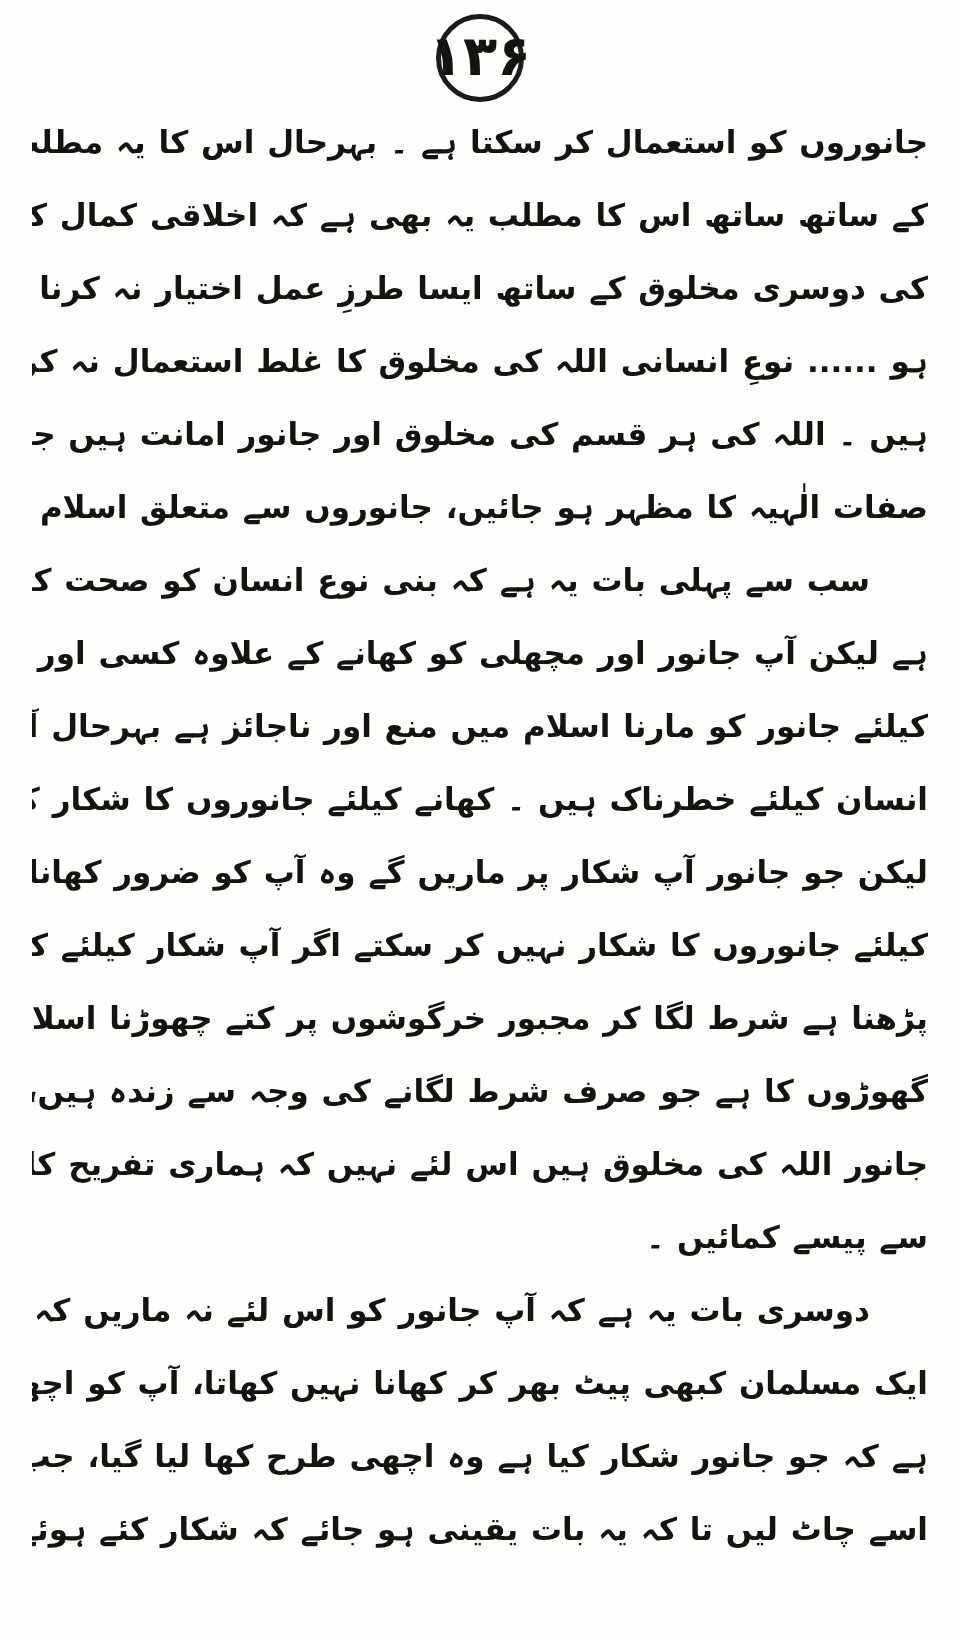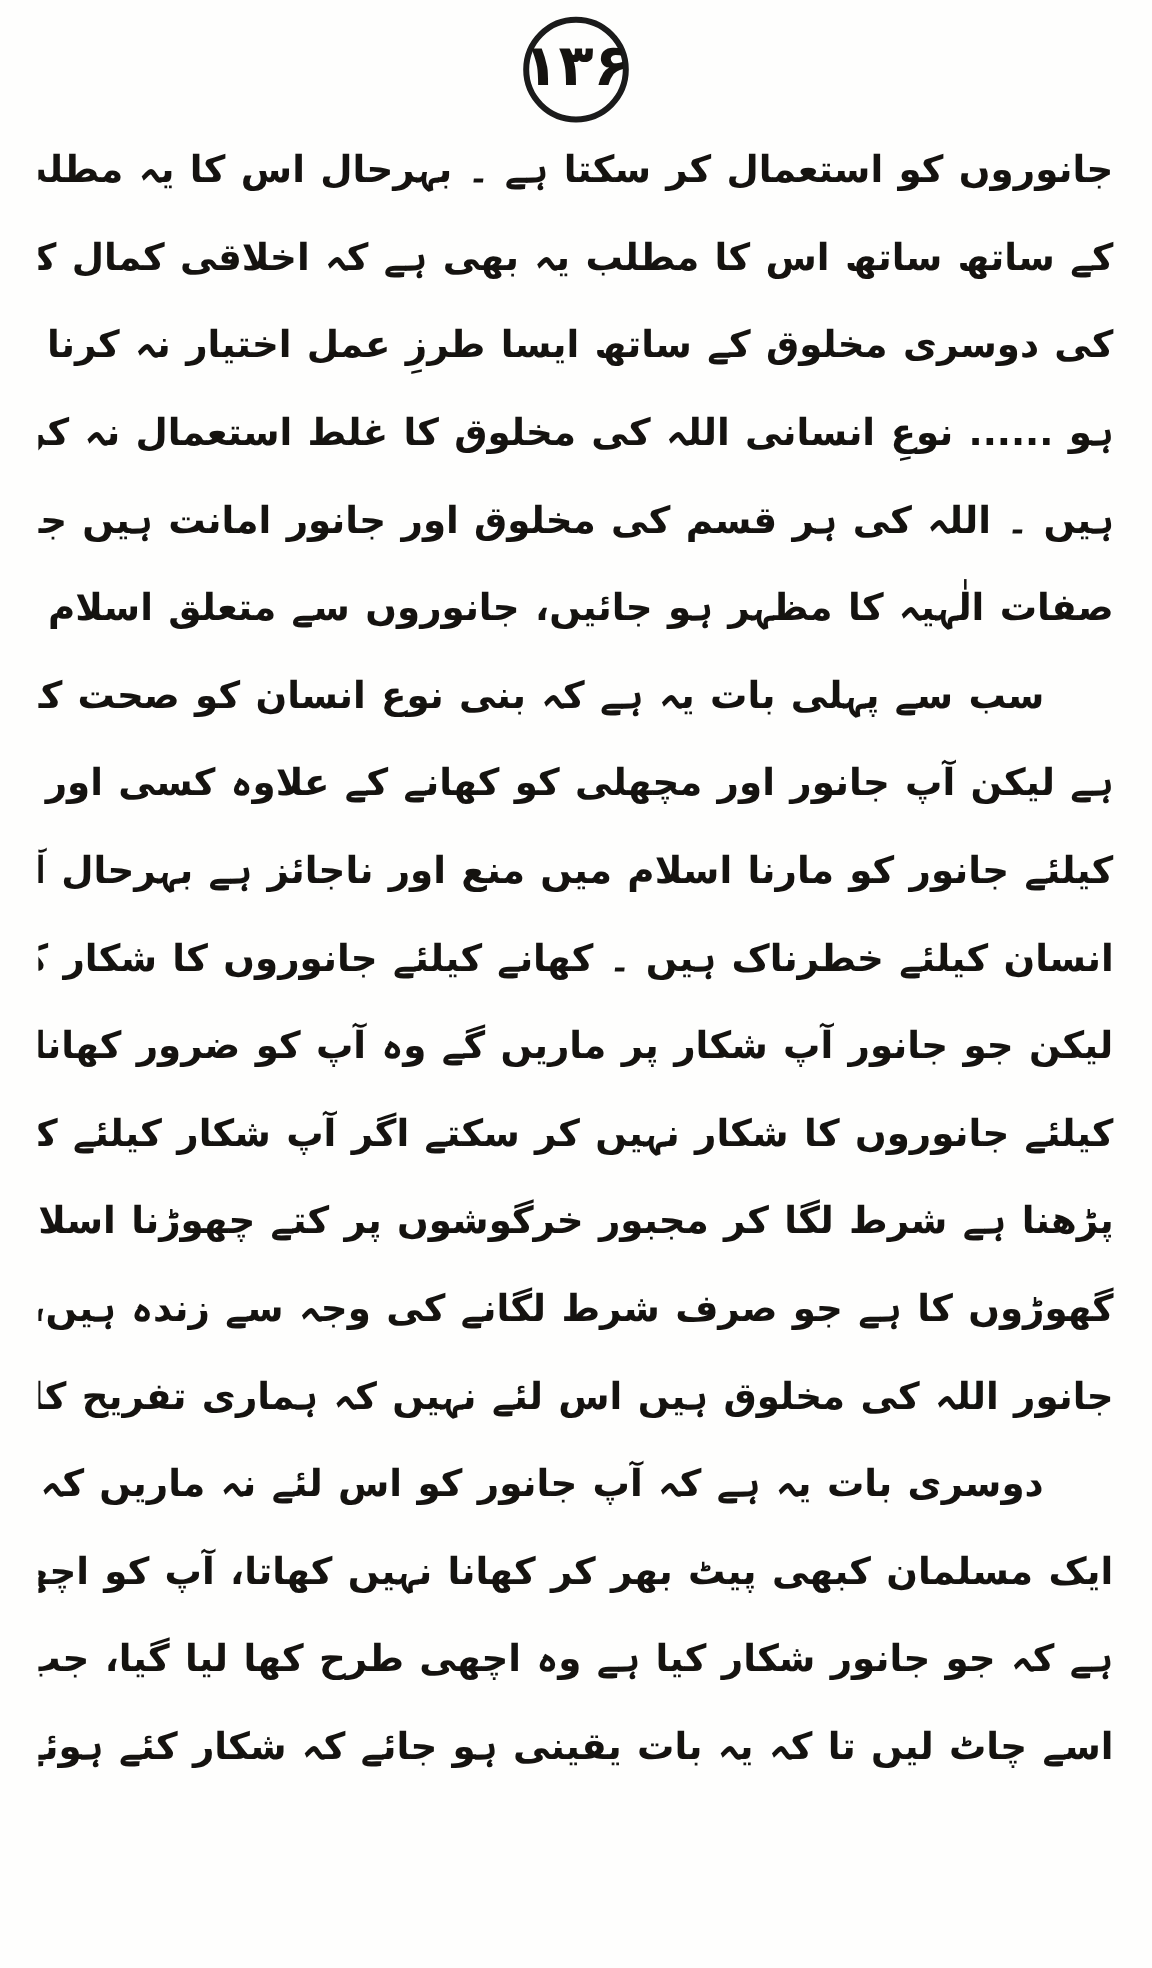--- a/index.html
+++ b/index.html
@@ -18,21 +18,21 @@
 
   .page-number-badge {
     width: 88px;
     height: 88px;
     border: 5px solid #1b1b1b;
     border-radius: 50%;
     margin: 14px auto 0 auto;
     display: flex;
     align-items: center;
     justify-content: center;
-    font-size: 48px;
+    font-size: 56px;
     font-weight: bold;
     padding-bottom: 6px;
   }
 
   .content {
     padding: 0 32px;
     margin-top: 4px;
   }
 
   .para { margin: 0; }
@@ -84,20 +84,21 @@
     <div class="para">
       <div class="line indented">سب سے پہلی بات یہ ہے کہ بنی نوع انسان کو صحت کیلئے گوشت اور مچھلی کی ضرورت</div>
       <div class="line">ہے لیکن آپ جانور اور مچھلی کو کھانے کے علاوہ کسی اور مقصد کیلئے نہیں مار سکتے ۔ بغیر کھانے</div>
       <div class="line">کیلئے جانور کو مارنا اسلام میں منع اور ناجائز ہے بہرحال آپ ان جانوروں کو مار سکتے ہیں جو</div>
       <div class="line">انسان کیلئے خطرناک ہیں ۔ کھانے کیلئے جانوروں کا شکار کر سکتے ہیں جیسے جنگلی خرگوش وغیرہ</div>
       <div class="line">لیکن جو جانور آپ شکار پر ماریں گے وہ آپ کو ضرور کھانا ہے آپ کھیل تماشے یا تفریح</div>
       <div class="line">کیلئے جانوروں کا شکار نہیں کر سکتے اگر آپ شکار کیلئے کتے چھوڑ رہے ہیں تو پہلے بسم اللہ</div>
       <div class="line">پڑھنا ہے شرط لگا کر مجبور خرگوشوں پر کتے چھوڑنا اسلام میں ناجائز ہے یہی حال گھڑ دوڑ کے</div>
       <div class="line">گھوڑوں کا ہے جو صرف شرط لگانے کی وجہ سے زندہ ہیں، اسلام میں ان باتوں کا وجود نہیں،</div>
       <div class="line">جانور اللہ کی مخلوق ہیں اس لئے نہیں کہ ہماری تفریح کا سامان بنیں اور ہم شرطیں لگا لگا کر ان</div>
+      <div class="line para-end">سے پیسے کمائیں ۔</div>
     </div>
 
     <div class="para">
       <div class="line indented">دوسری بات یہ ہے کہ آپ جانور کو اس لئے نہ ماریں کہ آپ کھا کھا کر پیٹو بن جائیں،</div>
       <div class="line">ایک مسلمان کبھی پیٹ بھر کر کھانا نہیں کھاتا، آپ کو اچھی طرح یہ اطمینان کر لینا بھی ضروری</div>
       <div class="line">ہے کہ جو جانور شکار کیا ہے وہ اچھی طرح کھا لیا گیا، جب کھا چکیں تو پلیٹ صاف کریں اور</div>
       <div class="line">اسے چاٹ لیں تا کہ یہ بات یقینی ہو جائے کہ شکار کئے ہوئے جانور کے گوشت کا سالن ذرہ</div>
     </div>
 
   </div>

